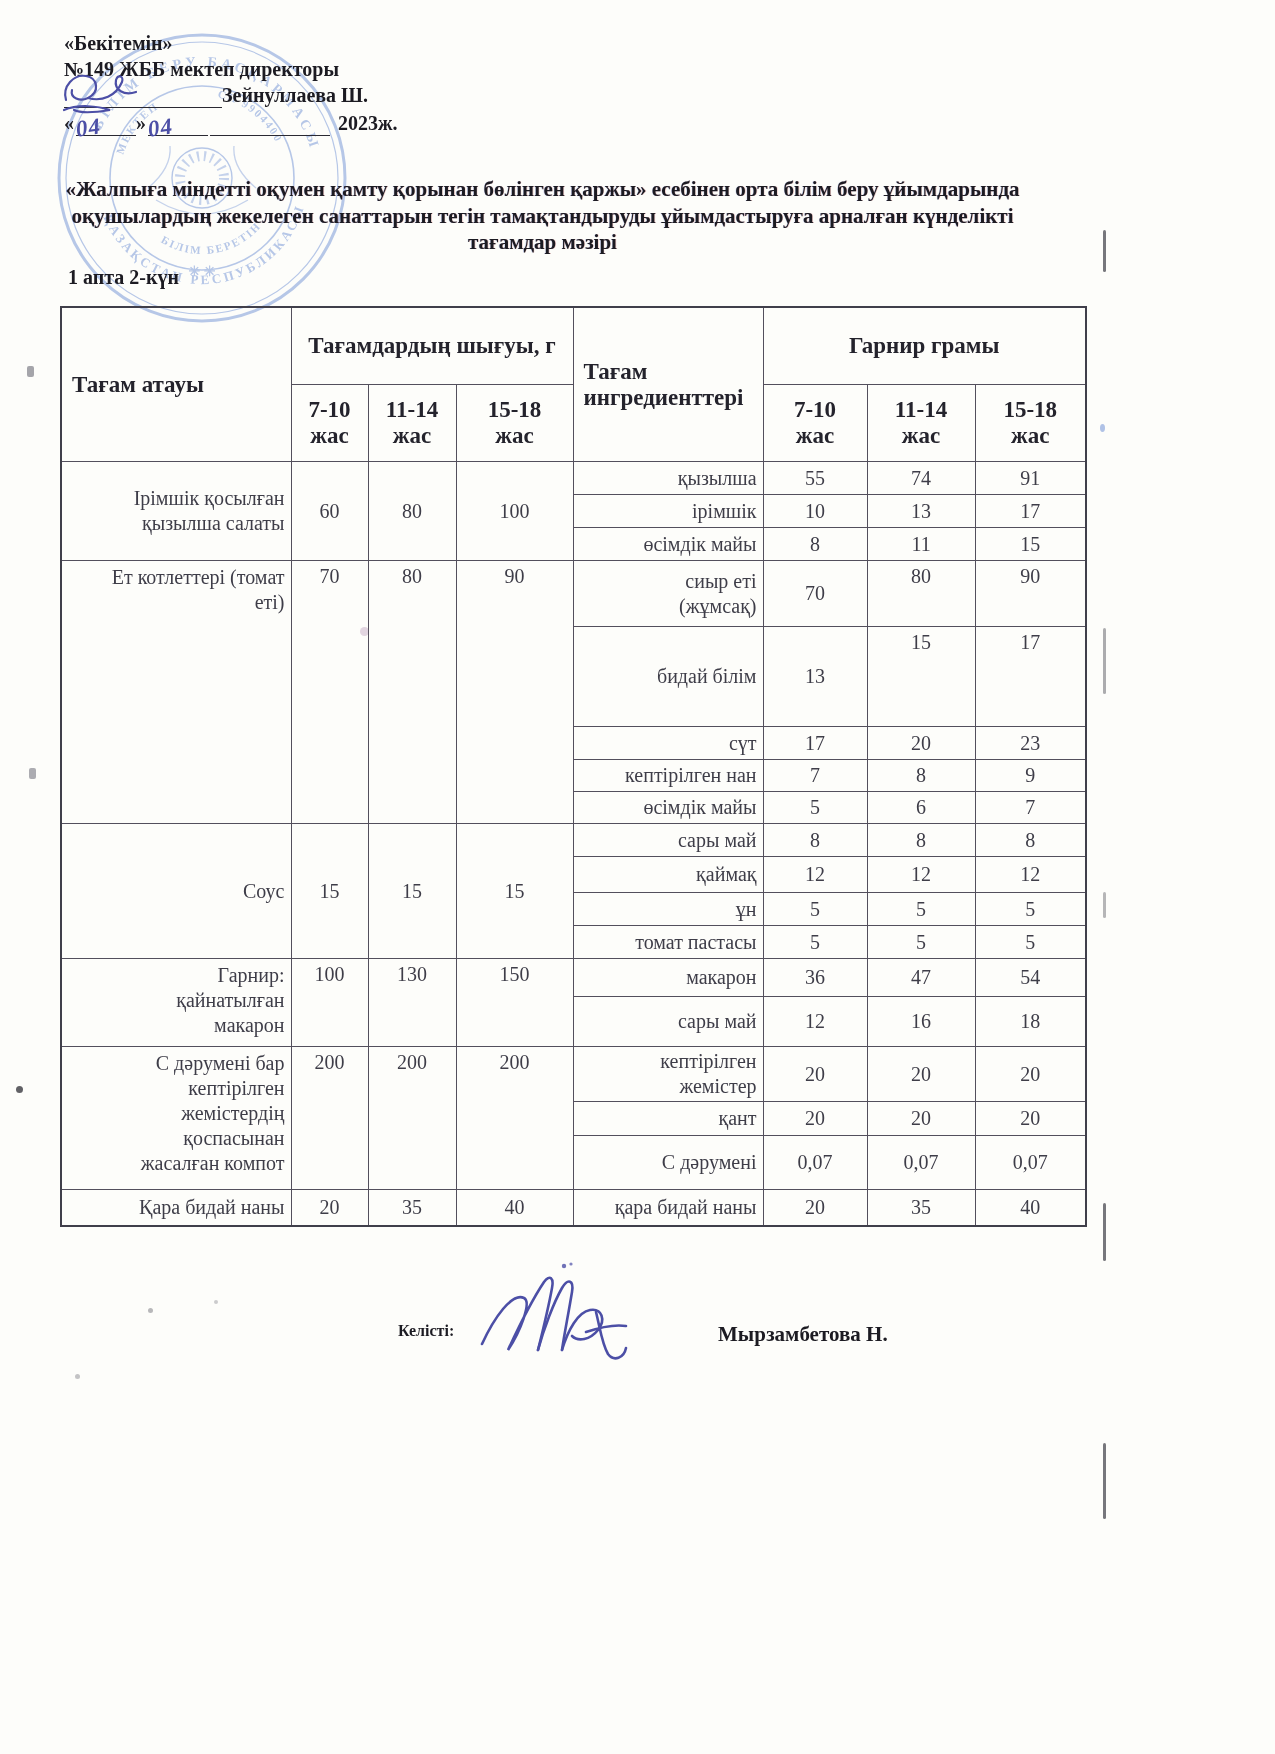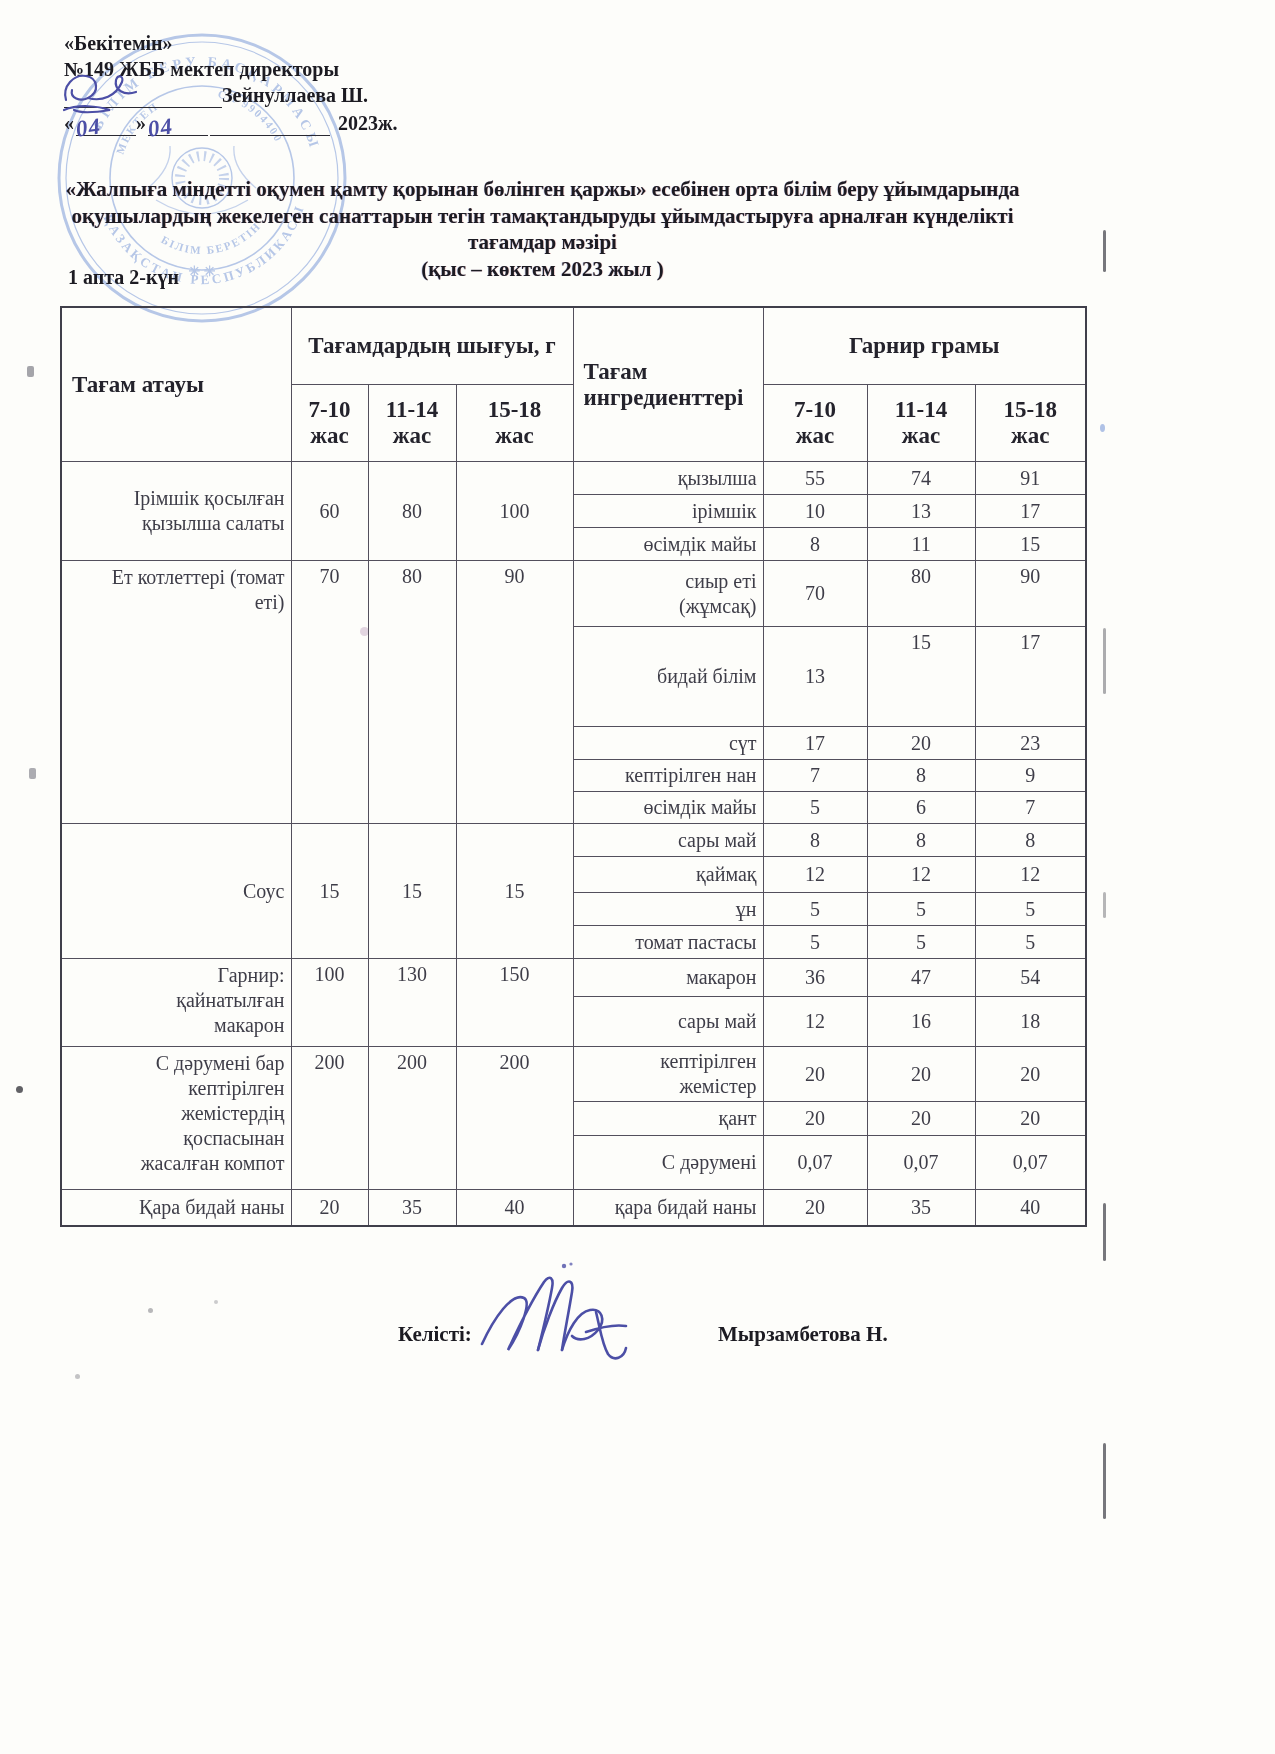--- a/index.html
+++ b/index.html
@@ -41,21 +41,21 @@
   th.th-left{text-align:left;padding-left:10px;vertical-align:middle;}
   th.th-center{text-align:center;vertical-align:middle;}
   tbody td{font-size:20px;color:#3e3d48;padding:2px 6px;vertical-align:middle;}
   td.dish-cell,td.ing-cell{text-align:right;padding-left:9px;white-space:pre-line;line-height:25px;}
   td.num-cell{text-align:center;}
   td.v-top{vertical-align:top;padding-top:4px;}
   tbody td[style*="vertical-align: top"]{padding-top:4px;}
   tbody tr:nth-child(3n) td{border-top-color:#6b6050;}
   tbody tr:nth-child(4n) td{border-top-color:#5a4f63;}
   
-  .agree-label{position:absolute;left:398px;top:1322px;font-weight:bold;font-size:21px;z-index:3;}
+  .agree-label{position:absolute;left:398px;top:1322px;font-weight:bold;font-size:16px;z-index:3;}
   .agree-name{position:absolute;left:718px;top:1322px;font-weight:bold;font-size:21px;z-index:3;}
   .agree-sig{position:absolute;left:468px;top:1258px;z-index:3;}
   
   .dash{position:absolute;left:1103px;width:3px;background:#4a4a52;opacity:.75;border-radius:2px;}
   .d1{top:230px;height:42px;}
   .d2{top:628px;height:66px;opacity:.45;}
   .d3{top:892px;height:26px;opacity:.4;}
   .d4{top:1203px;height:58px;}
   .d5{top:1443px;height:76px;}
   .speck{position:absolute;border-radius:50%;}
@@ -114,21 +114,20 @@
   </div>
   <div class="row">
     <span>«</span><span class="blank b2"><span class="hand">04</span></span><span>»</span><span class="blank b2"><span class="hand">04</span></span><span class="blank b3"></span><span>2023ж.</span>
   </div>
 </div>
 
 <div class="title-block">
   <div>«Жалпыға міндетті оқумен қамту қорынан бөлінген қаржы» есебінен орта білім беру ұйымдарында</div>
   <div>оқушылардың жекелеген санаттарын тегін тамақтандыруды ұйымдастыруға арналған күнделікті</div>
   <div>тағамдар мәзірі</div>
-  <div>(қыс – көктем 2023 жыл )</div>
 </div>
 
 <div class="week-day">1 апта 2-күн</div>
 
 <div class="table-wrap">
   <table class="menu">
     <colgroup>
       <col style="width:230px">
         <col style="width:77px">
         <col style="width:88px">

